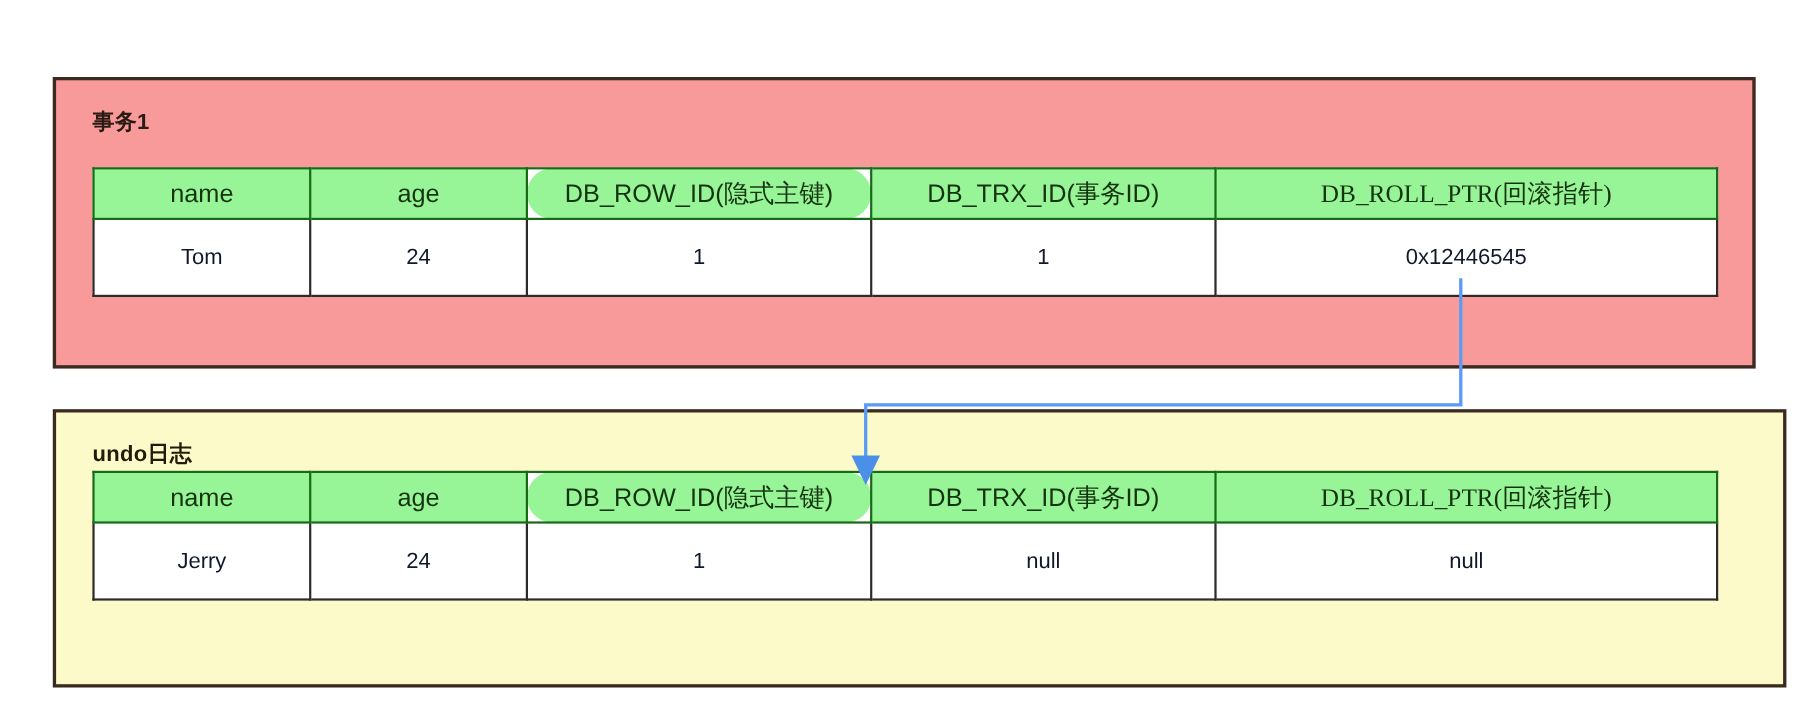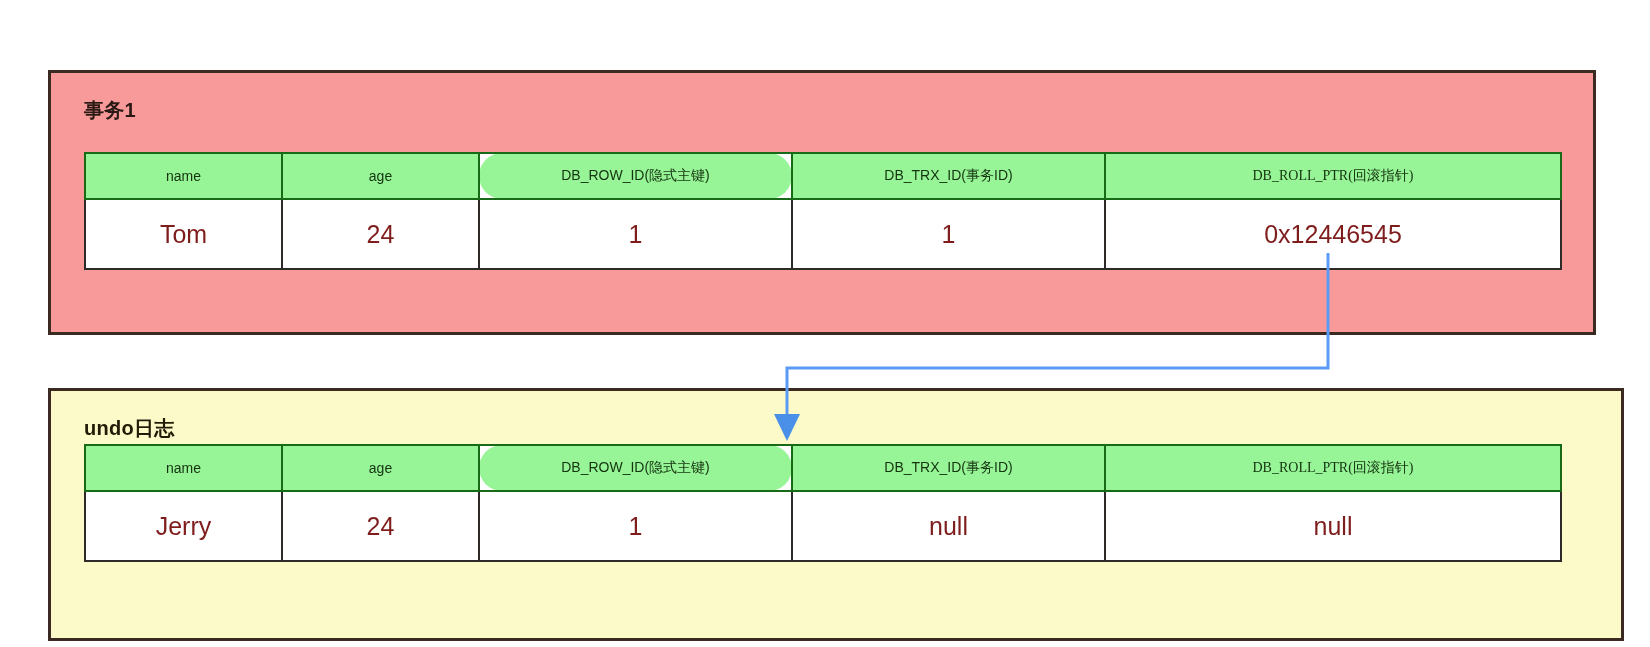--- a/index.html
+++ b/index.html
@@ -30,21 +30,21 @@
   }
   .panel-transaction {
     left: 48px;
     top: 70px;
     width: 1548px;
     height: 265px;
     background: #f89a9a;
   }
   .panel-undo {
     left: 48px;
-    top: 388px;
+    top: 372px;
     width: 1576px;
     height: 253px;
     background: #fcfac8;
   }
 
   .panel-title {
     position: absolute;
     left: 33px;
     top: 24px;
     font-size: 20px;
@@ -73,29 +73,29 @@
     box-sizing: border-box;
     text-align: center;
     vertical-align: middle;
     font-weight: normal;
     color: #1c1c1c;
   }
   .grid th {
     background: #97f597;
     border: 2px solid #176b17;
     height: 46px;
-    font-size: 14px;
+    font-size: 23px;
     color: #14330f;
   }
   .grid td {
     background: #ffffff;
     border: 2px solid #2e2a28;
     height: 70px;
-    font-size: 25px;
-    color: #7f1d1d;
+    font-size: 20px;
+    color: #0f172a;
     margin-top: 40px;
   }
 
   .c-name { width: 197px; }
   .c-age  { width: 197px; }
   .c-row  { width: 313px; border-radius: 23px; }
   .c-trx  { width: 313px; }
   .c-ptr  { width: 456px; font-family: Liberation Serif, serif; }
 
   

